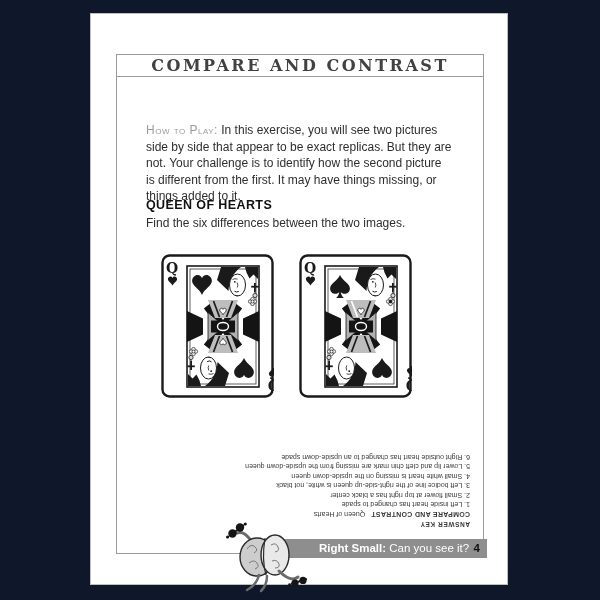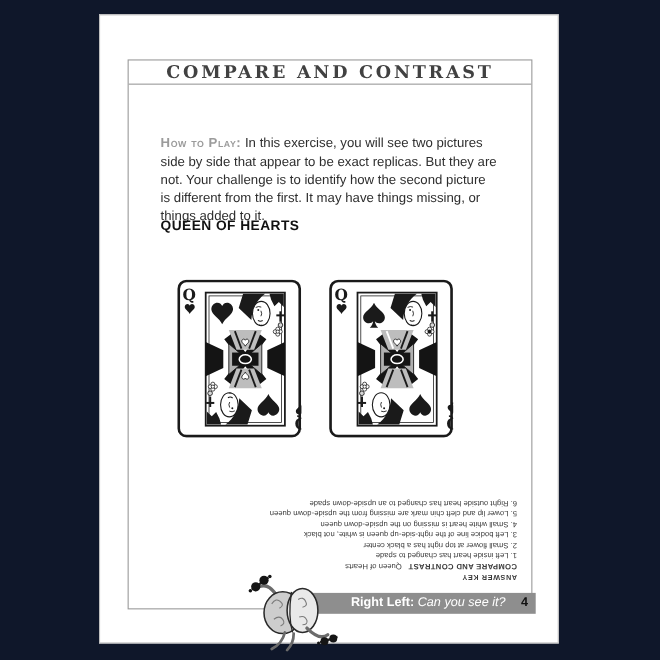--- a/index.html
+++ b/index.html
@@ -7,37 +7,37 @@
   .stage{position:relative;width:600px;height:600px;background:#0f172a;}
   .page{position:absolute;left:90px;top:13px;width:418px;height:572px;background:#ffffff;
         border:1px solid #bfbfbf;box-sizing:border-box;}
   .content-box{position:absolute;left:25px;top:40px;width:368px;height:500px;
                border:1px solid #9a9a9a;box-sizing:border-box;background:#ffffff;}
   .title-bar{height:21px;border-bottom:1px solid #9a9a9a;text-align:center;}
   .title-bar h1{margin:0;line-height:21px;font-family:"DejaVu Serif",serif;font-weight:bold;
                 font-size:16px;letter-spacing:2.5px;color:#414141;}
   .howto{position:absolute;left:29px;top:67px;width:330px;margin:0;font-size:12px;
          line-height:16.5px;color:#2e2e2e;}
-  .howto-label{font-variant:small-caps;font-weight:bold;color:#9b9b9b;letter-spacing:0.5px;}
+  .howto-label{font-variant:small-caps;font-weight:normal;color:#9b9b9b;letter-spacing:0.5px;}
   .howto-rest{white-space:pre-line;}
   .section-heading{position:absolute;left:29px;top:143px;margin:0;font-size:12.5px;
                    font-weight:bold;color:#111;letter-spacing:0.4px;}
   .instruction{position:absolute;left:29px;top:161px;margin:0;font-size:12px;color:#2e2e2e;}
   .cards-row{position:absolute;left:44px;top:199px;display:flex;gap:25px;}
   .answer-key{position:absolute;top:397px;right:13px;width:260px;transform:rotate(180deg);
               text-align:left;color:#3a3a3a;}
   .ak-heading{font-size:6.5px;font-weight:bold;letter-spacing:0.6px;line-height:10px;}
   .ak-sub{font-size:7px;line-height:9.5px;}
   .ak-sub .b{font-weight:bold;letter-spacing:0.3px;}
   .ak-line{font-size:7px;line-height:9.5px;white-space:nowrap;}
   .footer-bar{position:absolute;left:192px;top:525px;width:204px;height:19px;}
   .footer-text{position:absolute;left:36px;top:0;height:19px;line-height:19px;
                font-size:11.5px;color:#ffffff;white-space:nowrap;}
   .footer-text .b{font-weight:bold;}
-  .footer-text .i{font-style:italic;}
+  .footer-text .i{}
   .page-number{position:absolute;right:7px;top:0;height:19px;line-height:19px;
                font-size:11.5px;font-weight:bold;color:#111;}
   .brain{position:absolute;left:128px;top:501px;width:88px;height:78px;}
 </style>
 </head>
 <body>
 
 <div class="stage">
   <div class="page">
 
@@ -46,20 +46,21 @@
         <h1>COMPARE AND CONTRAST</h1>
       </div>
 
       <p class="howto"><span class="howto-label">How to Play:</span> <span class="howto-rest">In this exercise, you will see two pictures
 side by side that appear to be exact replicas. But they are
 not. Your challenge is to identify how the second picture
 is different from the first. It may have things missing, or
 things added to it.</span></p>
 
       <h2 class="section-heading">QUEEN OF HEARTS</h2>
+      <p class="instruction">Find the six differences between the two images.</p>
 
       <div class="cards-row">
         <div id="card0"><svg width="113" height="144" viewBox="0 0 113 144">
     <rect x="1.5" y="1.5" width="110" height="141" rx="7" fill="#ffffff" stroke="#1a1a1a" stroke-width="2.4"></rect>
     <rect x="26" y="12" width="72" height="121" fill="none" stroke="#1a1a1a" stroke-width="1.6"></rect>
     <rect x="29" y="15" width="66" height="115" fill="none" stroke="#1a1a1a" stroke-width="0.7"></rect>
     <path d="M46,52 L78,93 M78,52 L46,93" stroke="#141414" stroke-width="8"></path>
     <path d="M26,57 L42,64.5 L42,80.5 L26,88 Z" fill="#141414"></path>
     <path d="M98,57 L82,64.5 L82,80.5 L98,88 Z" fill="#141414"></path>
     <path d="M47,58.5 L57.5,67.5 L57.5,77.5 L47,86.5 Z" fill="#b0b0b0" stroke="#141414" stroke-width="0.8"></path>
@@ -184,21 +185,21 @@
         <div class="ak-line">1. Left inside heart has changed to spade</div>
         <div class="ak-line">2. Small flower at top right has a black center</div>
         <div class="ak-line">3. Left bodice line of the right-side-up queen is white, not black</div>
         <div class="ak-line">4. Small white heart is missing on the upside-down queen</div>
         <div class="ak-line">5. Lower lip and cleft chin mark are missing from the upside-down queen</div>
         <div class="ak-line">6. Right outside heart has changed to an upside-down spade</div>
       </div>
     </div>
 
     <div class="footer-bar" id="footerBar" style="background: rgb(142, 142, 142);">
-      <div class="footer-text"><span class="b">Right Left:</span>
+      <div class="footer-text"><span class="b">Right Small:</span>
         <span class="i">Can you see it?</span></div>
       <div class="page-number">4</div>
     </div>
 
     <svg class="brain" viewBox="0 0 88 78">
 
       <path d="M34,28 C28,20 24,16 18,18" stroke="#6b6b6b" stroke-width="3" fill="none" stroke-linecap="round"></path>
 
       <path d="M10,21 L25,10" stroke="#222" stroke-width="2"></path>
       <circle cx="13.5" cy="18.5" r="4.2" fill="#151515"></circle>

